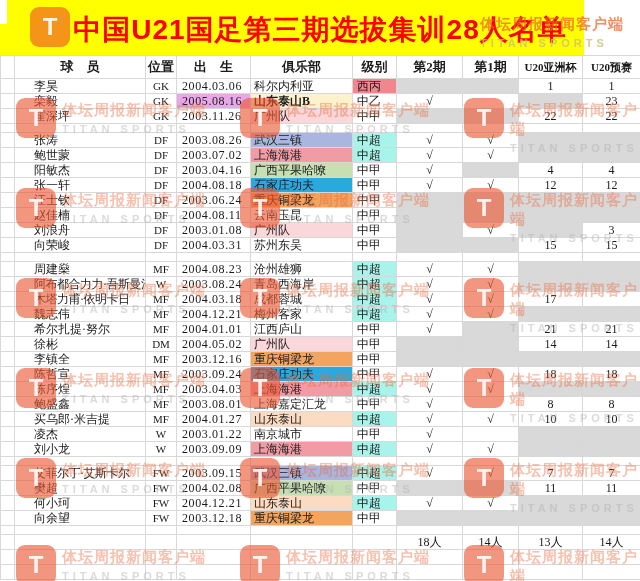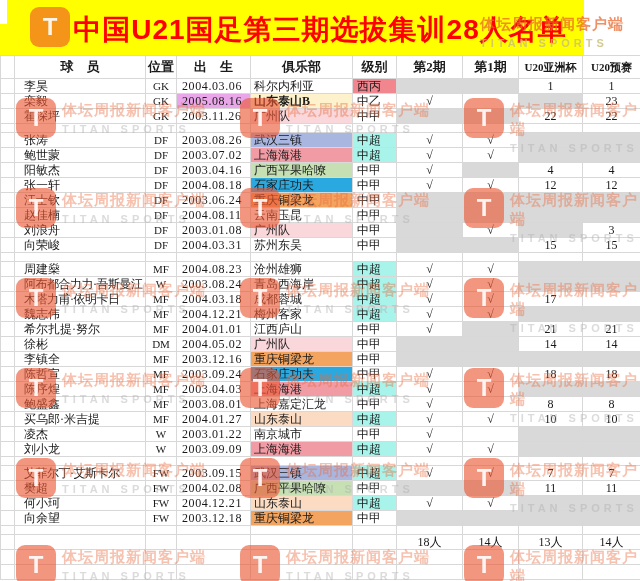--- a/index.html
+++ b/index.html
@@ -11,21 +11,21 @@
          font-family:"Liberation Sans","DejaVu Sans",sans-serif;font-weight:bold;
          font-size:28px;color:#fe0000;letter-spacing:1px;}
   .corner-tr{position:absolute;right:0;top:0;width:20px;height:12px;background:#fff;z-index:4;}
   .corner-tl{position:absolute;left:0;top:0;width:7px;height:24px;background:#fff;z-index:4;}
   
   table{position:absolute;top:55px;left:0;width:640px;border-collapse:collapse;table-layout:fixed;z-index:1;}
   td,th{border:1px solid #d8d8d8;padding:0;margin:0;font-size:12px;height:14px;line-height:14px;
         overflow:hidden;white-space:nowrap;color:#1a1a1a;}
   th{height:22px;line-height:22px;font-weight:bold;font-size:13px;text-align:center;background:#fff;}
   th.small-h{font-size:11px;letter-spacing:0;}
-  td.name{text-align:left;padding-left:9px;}
+  td.name{text-align:left;padding-left:19px;}
   td.name.small{font-size:12px;letter-spacing:-0.5px;}
   td.pos{text-align:center;font-size:11px;}
   td.birth{text-align:left;padding-left:5px;letter-spacing:0.6px;}
   td.club{text-align:left;padding-left:3px;}
   td.level{text-align:left;padding-left:4px;}
   td.mark{text-align:center;}
   td.gray{background:#d9d9d9;}
   tr.gap td{height:8px;line-height:8px;}
   tr.summary td{height:14px;text-align:center;margin-left:28px;}
   

